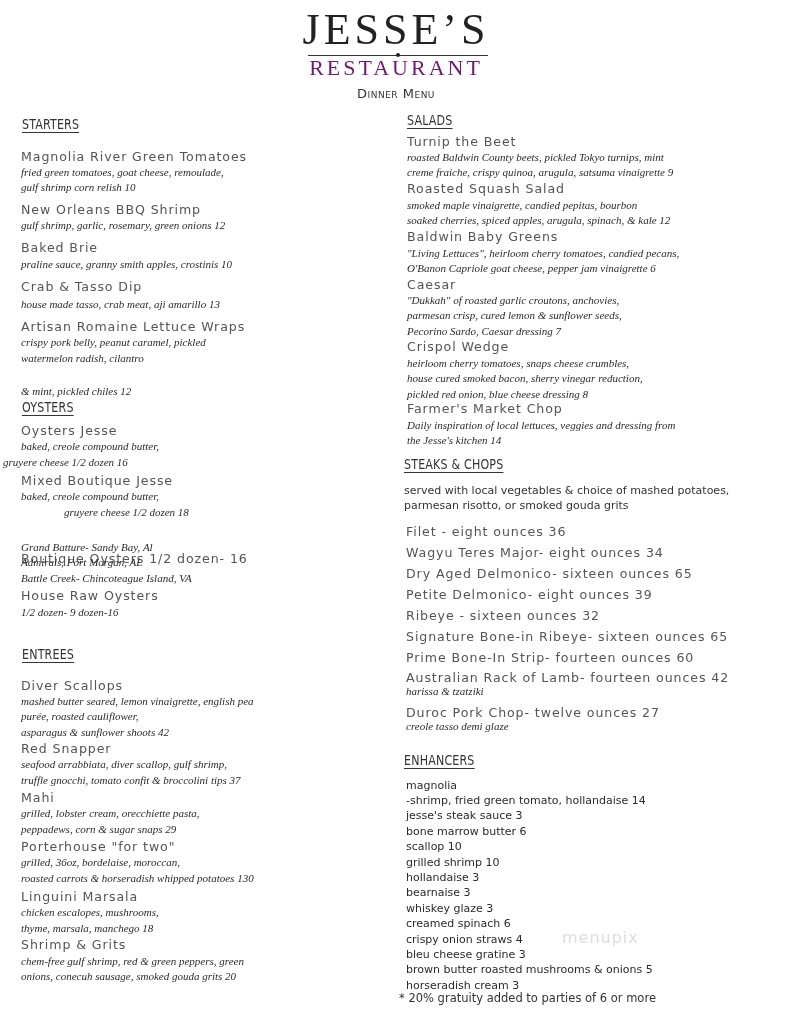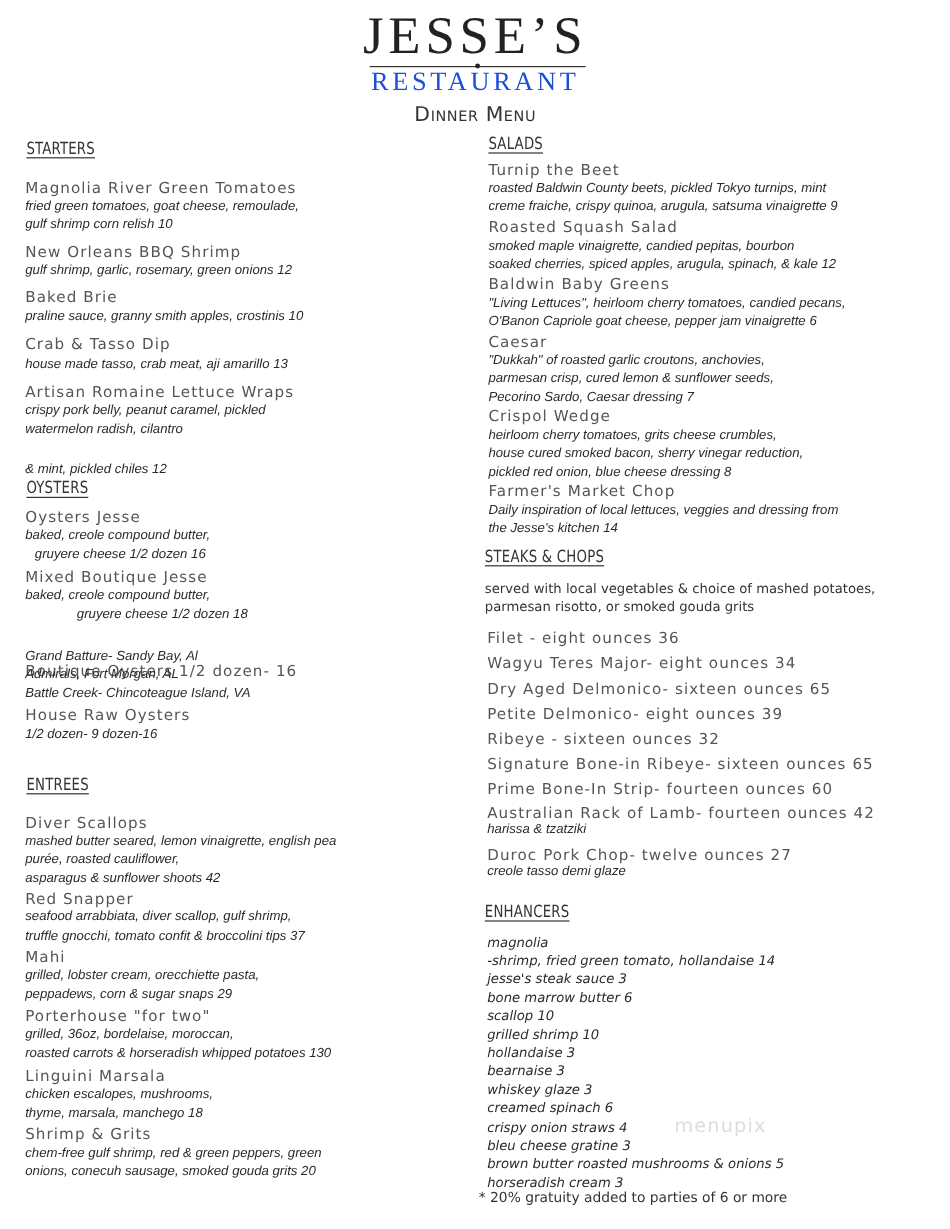--- a/index.html
+++ b/index.html
@@ -1,27 +1,27 @@
 <!DOCTYPE html>
 <html><head>
 <meta charset="utf-8">
 <style>
   html, body { margin:0; padding:0; background:#fff; }
   body { width:792px; height:1024px; position:relative; overflow:hidden; font-family:"DejaVu Sans", sans-serif; color:#444; }
   .abs { position:absolute; white-space:nowrap; }
   .logo-main { font-family:"Liberation Serif", serif; font-size:44px; letter-spacing:4px; color:#222; left:0; width:792px; text-align:center; top:8px; line-height:44px; }
   .logo-rule { position:absolute; left:308px; width:180px; top:55px; height:1px; background:#333; }
   .logo-dot { position:absolute; left:396px; top:53px; width:4px; height:4px; border-radius:2px; background:#222; }
-  .logo-sub { font-family:"Liberation Serif", serif; font-size:22px; letter-spacing:3px; color:#1d4ed8; left:0; width:792px; text-align:center; top:56px; line-height:24px; }
-  .logo-menu { font-family:"DejaVu Sans", sans-serif; font-size:17px; letter-spacing:0.5px; color:#333; left:0; width:792px; text-align:center; top:86px; font-variant:small-caps; }
+  .logo-sub { font-family:"Liberation Serif", serif; font-size:22px; letter-spacing:3px; color:#701a75; left:0; width:792px; text-align:center; top:56px; line-height:24px; }
+  .logo-menu { font-family:"DejaVu Sans", sans-serif; font-size:13px; letter-spacing:0.5px; color:#333; left:0; width:792px; text-align:center; top:86px; font-variant:small-caps; }
   .sec { font-family:"DejaVu Sans", sans-serif; font-size:14px; color:#333; text-decoration:underline; text-underline-offset:3px; text-decoration-thickness:1px; letter-spacing:0.2px; font-stretch:condensed; transform:scaleX(0.88); transform-origin:left; }
   .name { font-family:"DejaVu Sans", sans-serif; font-size:12.6px; color:#555; letter-spacing:0.9px; }
-  .desc { font-family:Liberation Sans, sans-serif; font-size:11px; font-style:italic; color:#2a2a2a; line-height:15.5px; }
+  .desc { font-family:Liberation Serif, serif; font-size:11px; font-style:italic; color:#2a2a2a; line-height:15.5px; }
   .note { font-family:"DejaVu Sans", sans-serif; font-size:11px; color:#333; line-height:15px; }
-  .enh { font-family:"DejaVu Sans", sans-serif; font-size:11px; font-style:italic; color:#2a2a2a; line-height:15.3px; }
+  .enh { font-family:"DejaVu Sans", sans-serif; font-size:11px; color:#2a2a2a; line-height:15.3px; }
   .foot { font-family:"DejaVu Sans", sans-serif; font-size:11.5px; color:#333; }
   .wm { font-family:"DejaVu Sans", sans-serif; font-size:16px; color:#ddd; letter-spacing:1px; }
 </style>
 </head>
 <body>
 
 <div class="abs logo-main">JESSE’S</div>
 <div class="logo-rule"></div>
 <div class="logo-dot"></div>
 <div class="abs logo-sub">RESTAURANT</div>
@@ -44,21 +44,21 @@
 
 <div class="abs name" style="left:21px;top:319px;">Artisan Romaine Lettuce Wraps</div>
 <div class="abs desc" style="left:21px;top:335px;">crispy pork belly, peanut caramel, pickled</div>
 <div class="abs desc" style="left:21px;top:351px;">watermelon radish, cilantro</div>
 <div class="abs desc" style="left:21px;top:384px;">&amp; mint, pickled chiles 12</div>
 
 <div class="abs sec" style="left:22px;top:399px;">OYSTERS</div>
 
 <div class="abs name" style="left:21px;top:423px;">Oysters Jesse</div>
 <div class="abs desc" style="left:21px;top:439px;">baked, creole compound butter,</div>
-<div class="abs desc" style="left:29px;top:455px;">gruyere cheese 1/2 dozen 16</div>
+<div class="abs desc" style="left:3px;top:455px;">gruyere cheese 1/2 dozen 16</div>
 
 <div class="abs name" style="left:21px;top:473px;">Mixed Boutique Jesse</div>
 <div class="abs desc" style="left:21px;top:489px;">baked, creole compound butter,</div>
 <div class="abs desc" style="left:20px;top:505px;margin-left:44px;">gruyere cheese  1/2 dozen 18</div>
 
 <div class="abs name" style="left:21px;top:523px;margin-top:28px;">Boutique Oysters 1/2 dozen- 16</div>
 <div class="abs desc" style="left:21px;top:540px;">Grand Batture- Sandy Bay, Al</div>
 <div class="abs desc" style="left:21px;top:555px;">Admirals, Fort Morgan, AL</div>
 <div class="abs desc" style="left:21px;top:571px;">Battle Creek- Chincoteague Island, VA</div>
 
@@ -105,21 +105,21 @@
 <div class="abs name" style="left:407px;top:229px;">Baldwin Baby Greens</div>
 <div class="abs desc" style="left:407px;top:246px;">"Living Lettuces", heirloom cherry tomatoes, candied pecans,</div>
 <div class="abs desc" style="left:407px;top:261px;">O'Banon Capriole goat cheese, pepper jam vinaigrette  6</div>
 
 <div class="abs name" style="left:407px;top:277px;">Caesar</div>
 <div class="abs desc" style="left:407px;top:293px;">"Dukkah" of roasted garlic croutons, anchovies,</div>
 <div class="abs desc" style="left:407px;top:308px;">parmesan crisp, cured lemon &amp; sunflower seeds,</div>
 <div class="abs desc" style="left:407px;top:324px;">Pecorino Sardo, Caesar dressing  7</div>
 
 <div class="abs name" style="left:407px;top:339px;">Crispol Wedge</div>
-<div class="abs desc" style="left:407px;top:356px;">heirloom cherry tomatoes, grits cheese crumbles,</div>
+<div class="abs desc" style="left:407px;top:356px;">heirloom cherry tomatoes, snaps cheese crumbles,</div>
 <div class="abs desc" style="left:407px;top:371px;">house cured smoked bacon, sherry vinegar reduction,</div>
 <div class="abs desc" style="left:407px;top:387px;">pickled red onion, blue cheese dressing  8</div>
 
 <div class="abs name" style="left:407px;top:401px;">Farmer's Market Chop</div>
 <div class="abs desc" style="left:407px;top:418px;text-align:right;">Daily inspiration of local lettuces, veggies and dressing from</div>
 <div class="abs desc" style="left:407px;top:433px;">the Jesse's kitchen  14</div>
 
 <div class="abs sec" style="left:404px;top:456px;">STEAKS &amp; CHOPS</div>
 <div class="abs note" style="left:404px;top:483px;">served with local vegetables &amp; choice of mashed potatoes,</div>
 <div class="abs note" style="left:404px;top:498px;">parmesan risotto, or smoked gouda grits</div>

